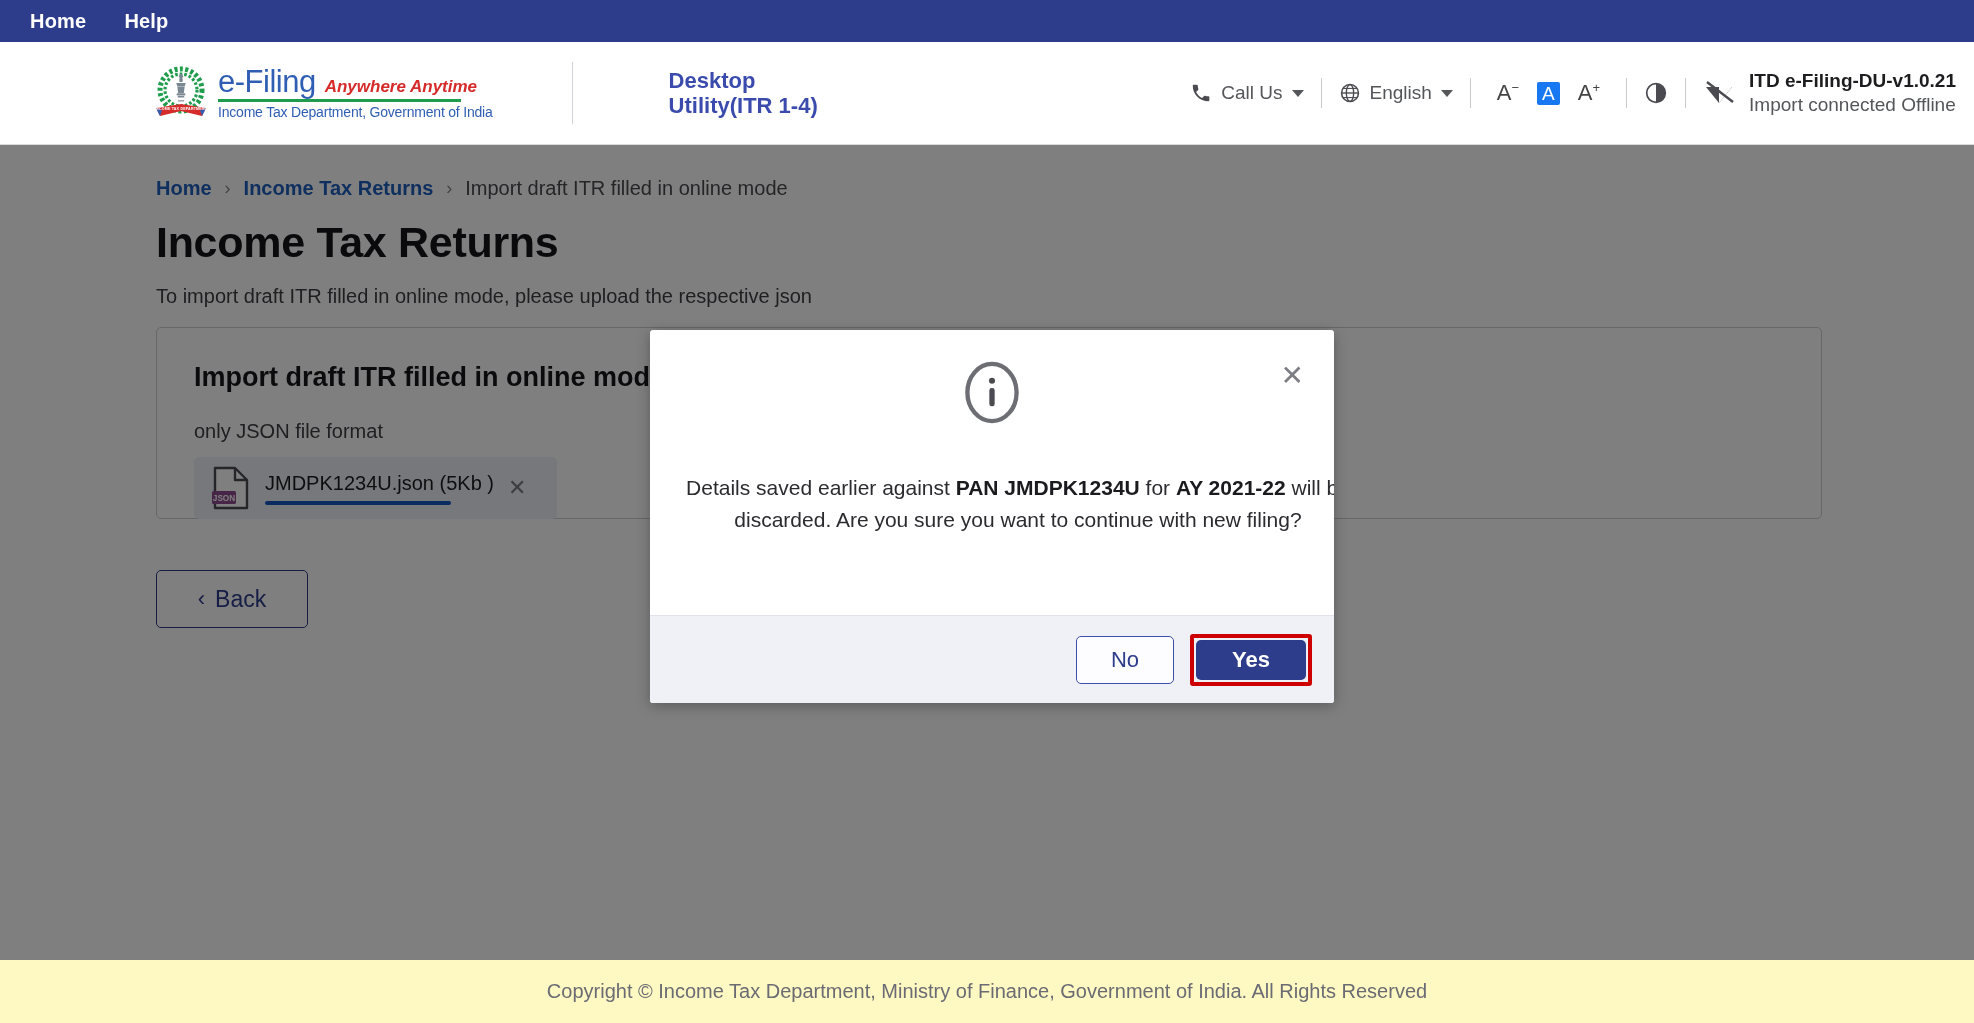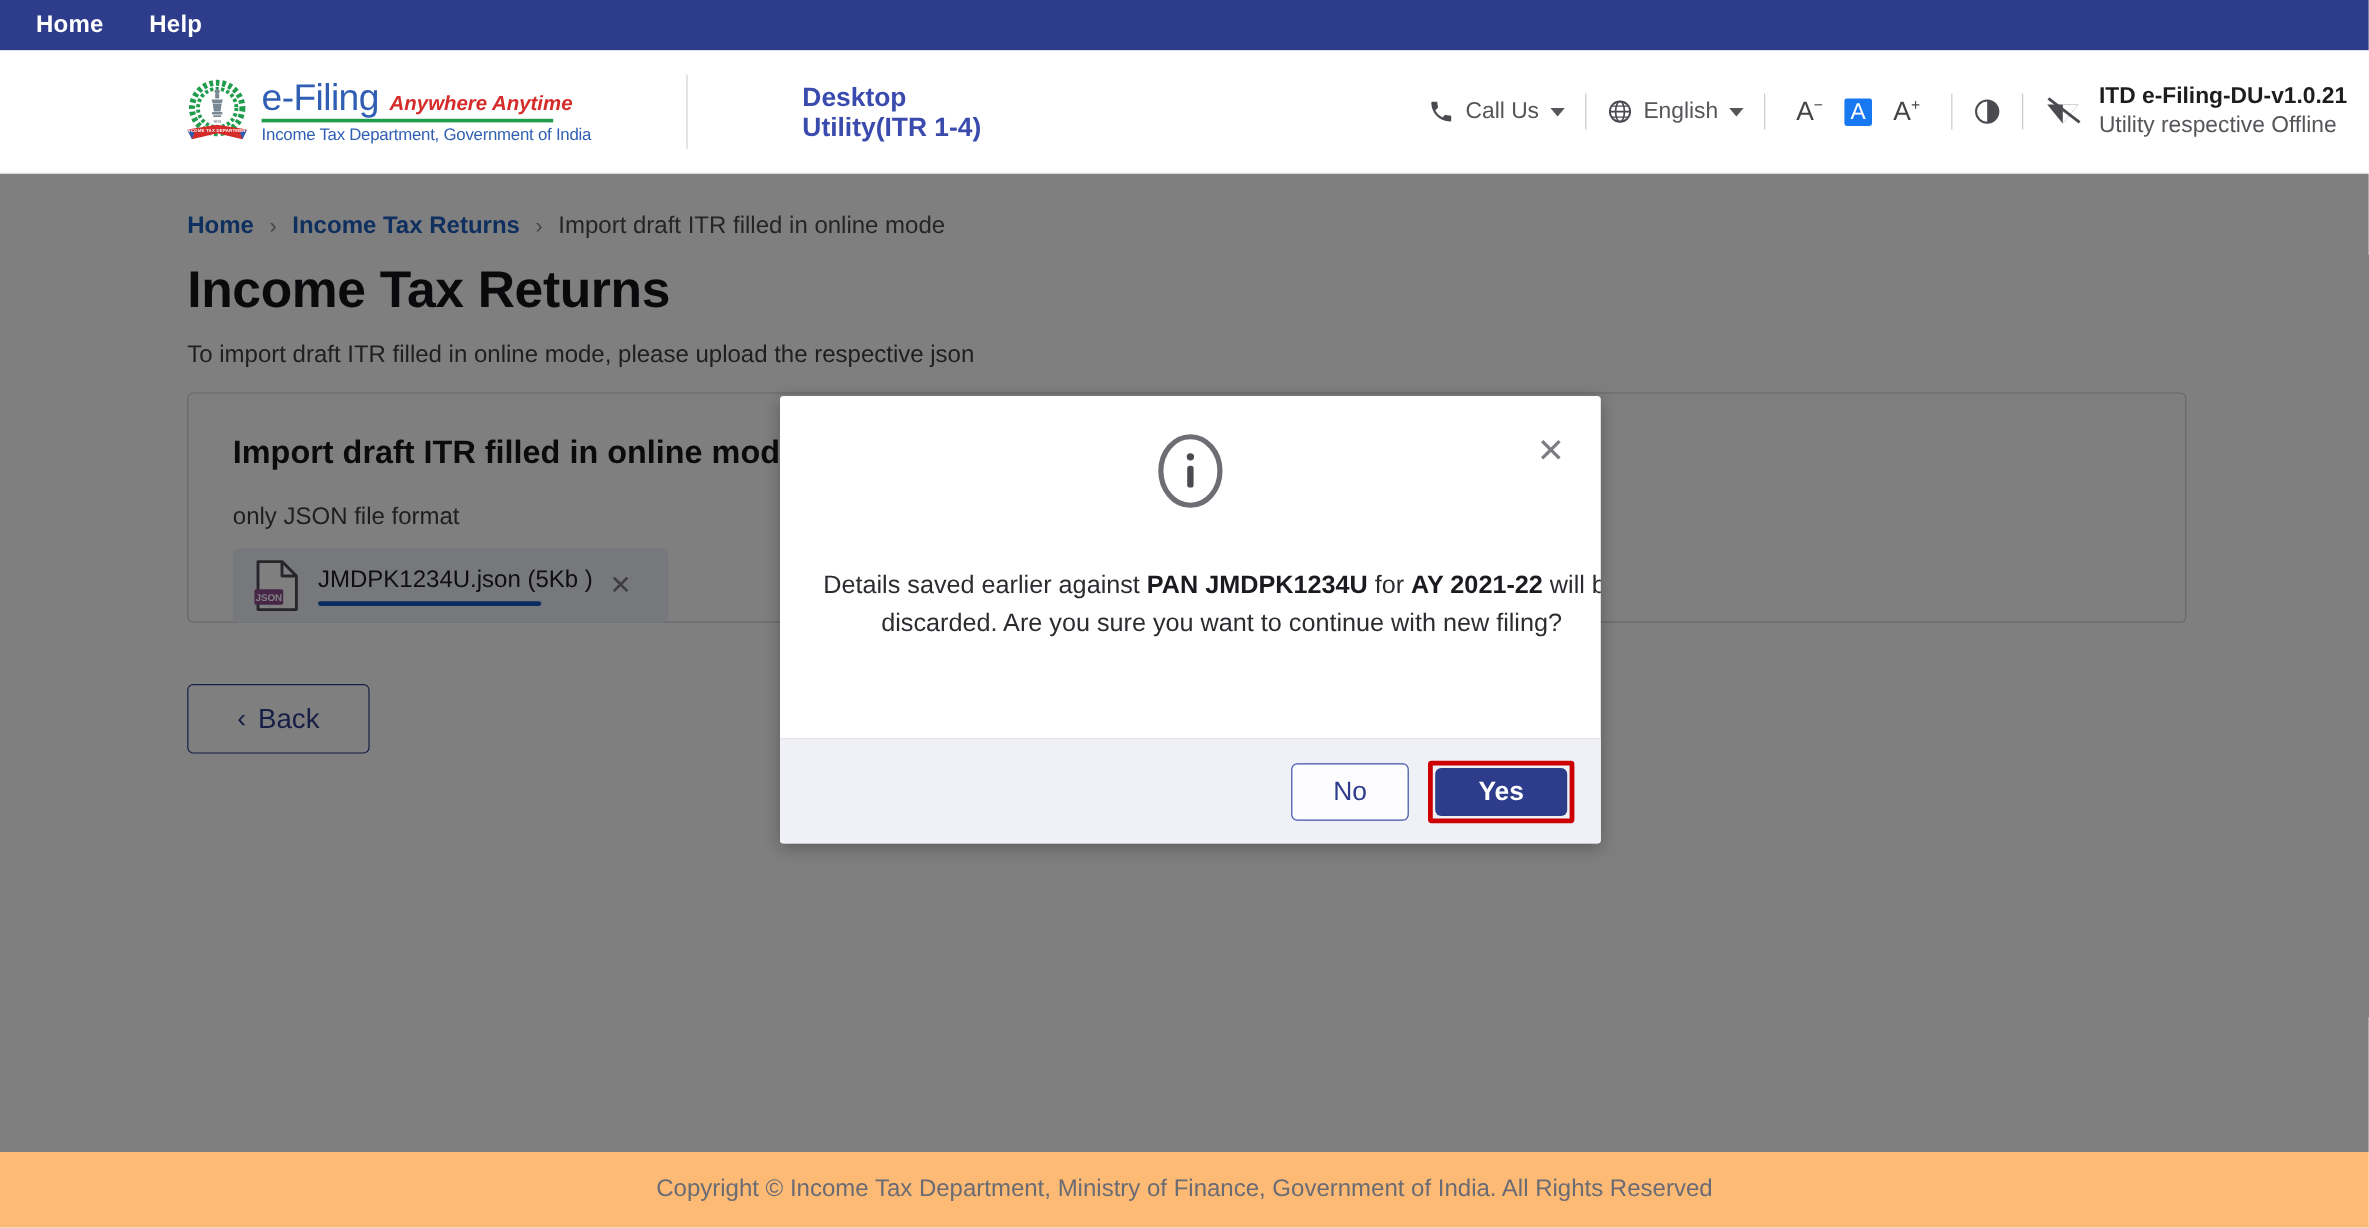--- a/index.html
+++ b/index.html
@@ -190,21 +190,21 @@
     color: #f2f2f5; font-size: 23px;
     display: flex; align-items: center; justify-content: center;
     cursor: default;
   }
   #proceed-btn .chev { margin-left: 11px; font-size: 22px; }
 
   
   #footer {
     position: absolute; left: 0; top: 960px;
     width: 1974px; height: 63px;
-    background: #fdba74;
+    background: #fef9c3;
     display: flex; align-items: center; justify-content: center;
   }
   #footer-text { color: #6b6b74; font-size: 20px; }
 
   
   #overlay {
     position: absolute; left: 0; top: 145px;
     width: 1974px; height: 815px;
     background: rgba(0,0,0,.50);
   }
@@ -360,21 +360,21 @@
       <div class="hdr-sep"></div>
 
       <svg width="34" height="30" viewBox="0 0 34 30" style="margin-right:12px">
         <path d="M3 9 L29 9 L16 25 Z" fill="#4a4a50"></path>
         <path d="M16 9 L29 9 L16 25 Z" fill="#ffffff"></path>
         <line x1="4" y1="4" x2="30" y2="24" stroke="#4a4a50" stroke-width="2.4"></line>
       </svg>
 
       <div id="version-block">
         <div id="version-line">ITD e-Filing-DU-v1.0.21</div>
-        <div id="status-line">Utility respective Offline</div>
+        <div id="status-line">Import connected Offline</div>
       </div>
     </div>
   </div>
 
   <div id="body-area">
 
     <div id="breadcrumb">
       <span class="bc-link">Home</span>
       <span class="bc-sep">›</span>
       <span class="bc-link">Income Tax Returns</span>

